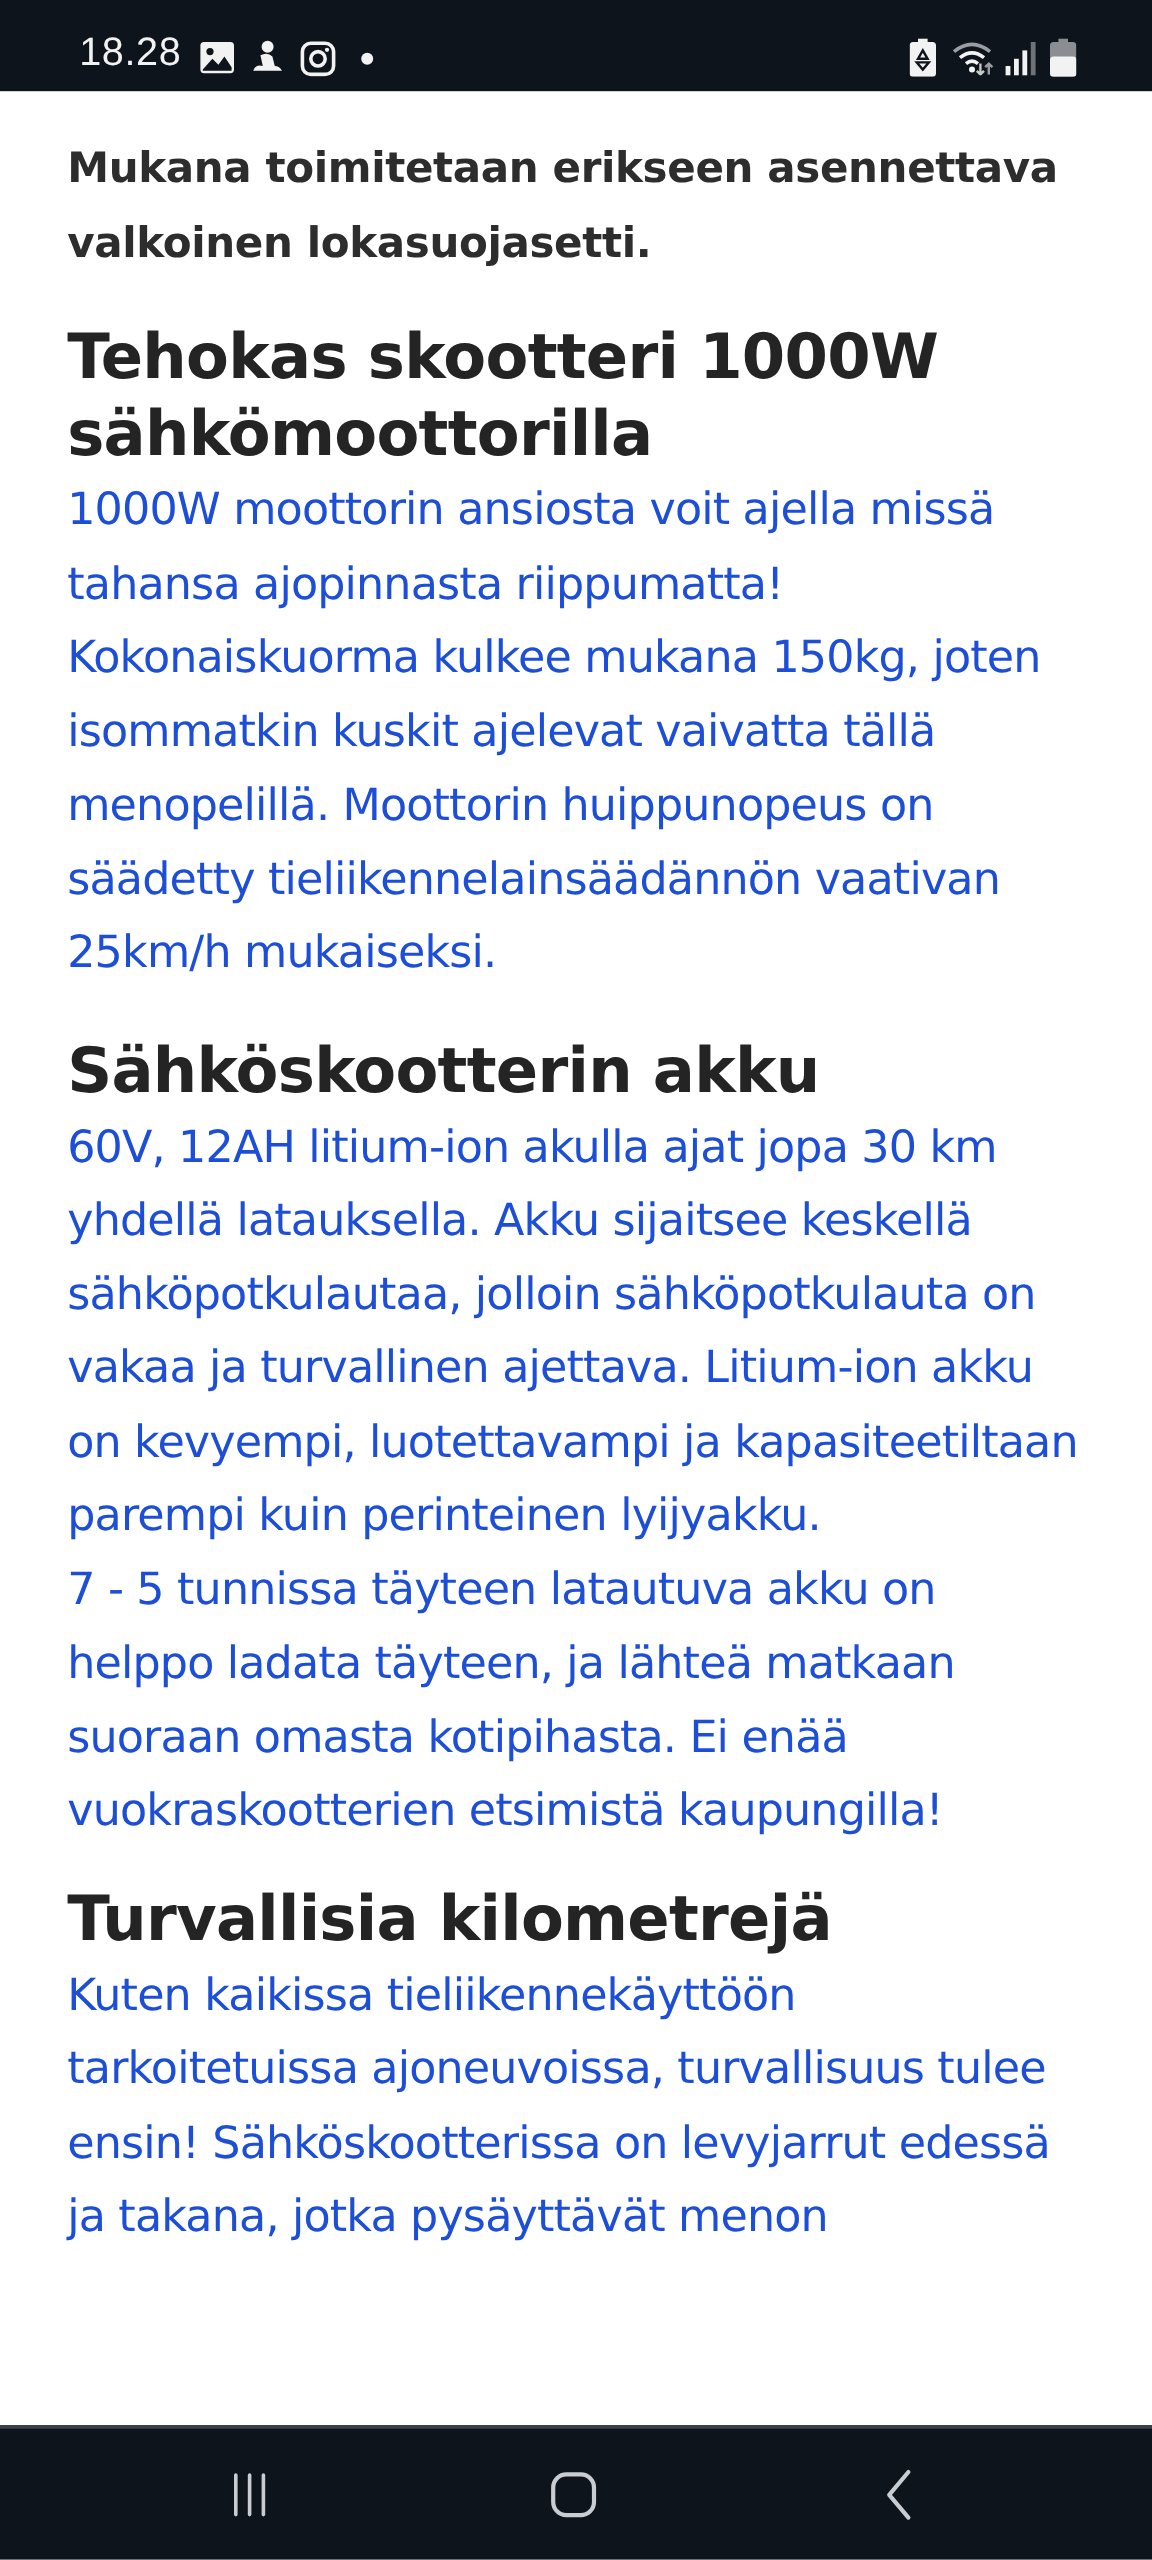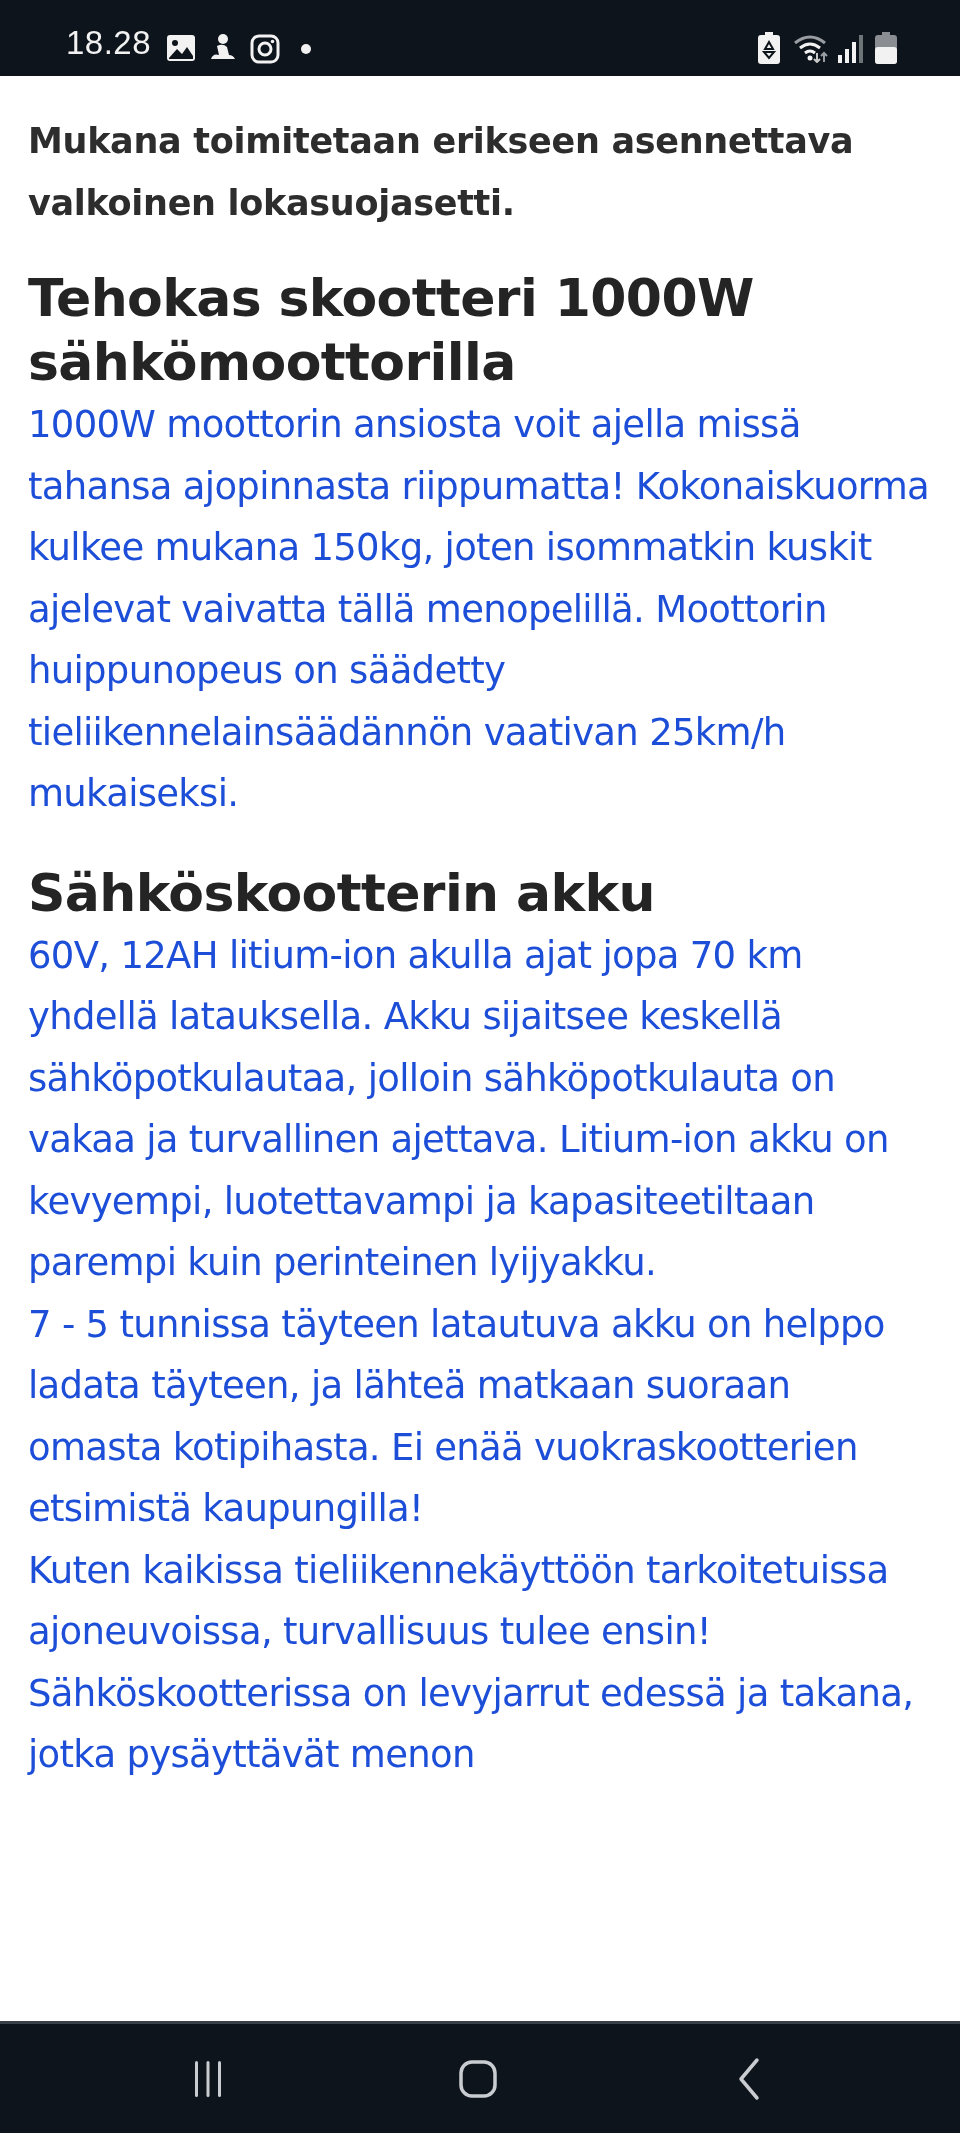--- a/index.html
+++ b/index.html
@@ -35,21 +35,21 @@
 
     .content {
       position: absolute;
       left: 0; top: 80px;
       width: 960px;
       height: 1941px;
       overflow: hidden;
       background: #ffffff;
       color: #2b2b2b;
       font-family: "DejaVu Sans", sans-serif;
-      padding: 0 28px;
+      padding: 0 56px;
     }
 
     .intro {
       margin: 30px 0 0 0;
       font-size: 35px;
       font-weight: bold;
       line-height: 62px;
       color: #2d2d2d;
       letter-spacing: -0.3px;
     }
@@ -149,23 +149,24 @@
   </svg>
 </div>
 
 <div class="content">
   <p class="intro">Mukana toimitetaan erikseen asennettava valkoinen lokasuojasetti.</p>
 
   <h2 class="h2-1">Tehokas skootteri 1000W sähkömoottorilla</h2>
   <p class="body p-1">1000W moottorin ansiosta voit ajella missä tahansa ajopinnasta riippumatta! Kokonaiskuorma kulkee mukana 150kg, joten isommatkin kuskit ajelevat vaivatta tällä menopelillä. Moottorin huippunopeus on  säädetty tieliikennelainsäädännön vaativan 25km/h mukaiseksi.</p>
 
   <h2 class="h2-2">Sähköskootterin akku</h2>
-  <p class="body p-2">60V, 12AH litium-ion akulla ajat jopa 70 km yhdellä latauksella. Akku sijaitsee keskellä sähköpotkulautaa, jolloin sähköpotkulauta on vakaa ja turvallinen ajettava. Litium-ion akku on kevyempi, luotettavampi ja kapasiteetiltaan parempi kuin perinteinen lyijyakku.</p>
+  <p class="body p-2">60V, 12AH litium-ion akulla ajat jopa 30 km yhdellä latauksella. Akku sijaitsee keskellä sähköpotkulautaa, jolloin sähköpotkulauta on vakaa ja turvallinen ajettava. Litium-ion akku on kevyempi, luotettavampi ja kapasiteetiltaan parempi kuin perinteinen lyijyakku.</p>
   <p class="body p-3">7 - 5 tunnissa täyteen latautuva akku on helppo ladata täyteen, ja lähteä matkaan suoraan omasta kotipihasta. Ei enää vuokraskootterien etsimistä kaupungilla!</p>
 
+  <h2 class="h2-3">Turvallisia kilometrejä</h2>
   <p class="body p-4">Kuten kaikissa tieliikennekäyttöön tarkoitetuissa ajoneuvoissa, turvallisuus tulee ensin! Sähköskootterissa on levyjarrut edessä ja takana, jotka pysäyttävät menon</p>
 </div>
 
 <div class="nav-bar">
   <div class="nav-btn" style="left:178px;">
     <svg width="36" height="40" viewBox="0 0 36 40">
       <rect x="5" y="2" width="3" height="36" rx="1.5" fill="#c9ccd0"></rect>
       <rect x="16.5" y="2" width="3" height="36" rx="1.5" fill="#c9ccd0"></rect>
       <rect x="28" y="2" width="3" height="36" rx="1.5" fill="#c9ccd0"></rect>
     </svg>

